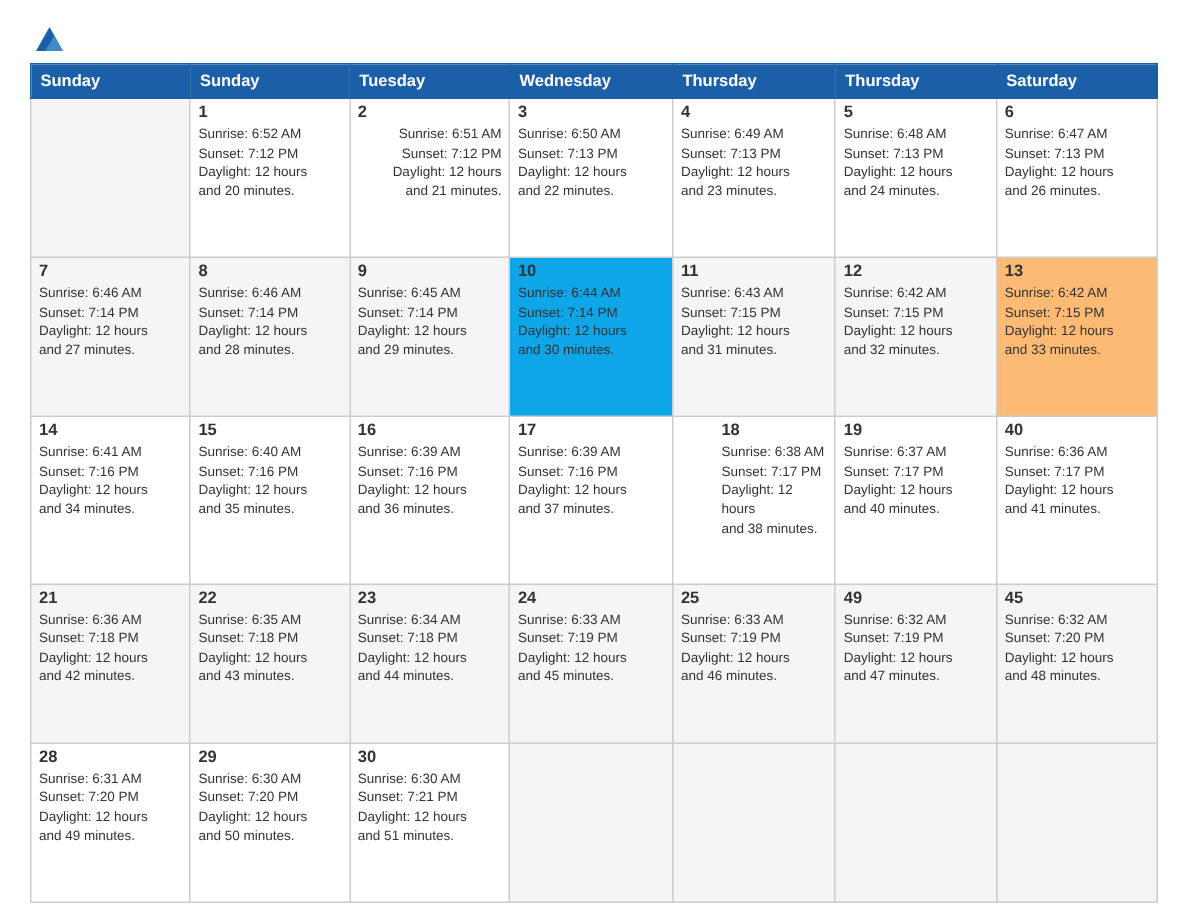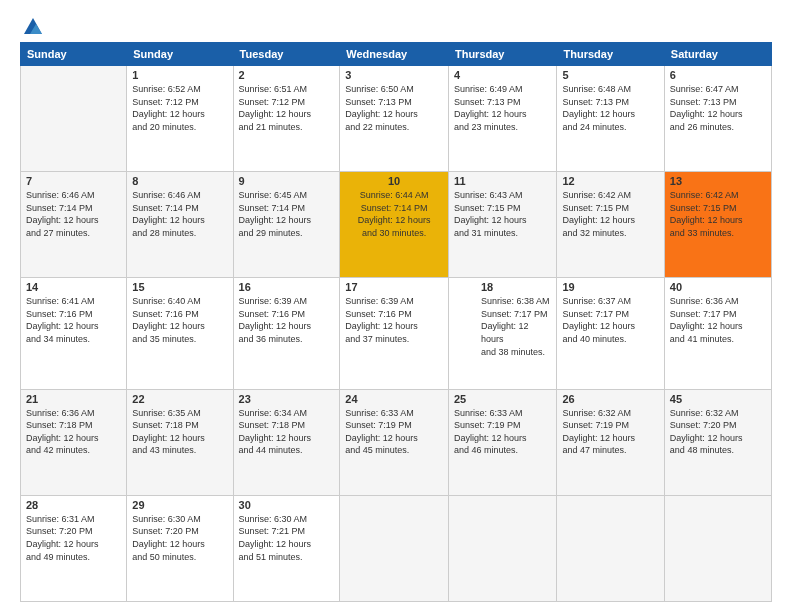--- a/index.html
+++ b/index.html
@@ -127,21 +127,21 @@
           <td class="empty-cell"></td>
           <td style="background-color: rgb(255, 255, 255);">
             <div class="day-num">1</div>
             <div class="day-info" style="white-space: pre-line;">Sunrise: 6:52 AM
 Sunset: 7:12 PM
 Daylight: 12 hours
 and 20 minutes.</div>
           </td>
           <td style="background-color: rgb(255, 255, 255);">
             <div class="day-num">2</div>
-            <div class="day-info" style="white-space: pre-line;">Sunrise: 6:51 AM
+            <div class="day-info" style="white-space: pre-line; text-align: right;">Sunrise: 6:51 AM
 Sunset: 7:12 PM
 Daylight: 12 hours
 and 21 minutes.</div>
           </td>
           <td style="background-color: rgb(255, 255, 255);">
             <div class="day-num">3</div>
             <div class="day-info" style="white-space: pre-line;">Sunrise: 6:50 AM
 Sunset: 7:13 PM
 Daylight: 12 hours
 and 22 minutes.</div>
@@ -183,42 +183,42 @@
 Daylight: 12 hours
 and 28 minutes.</div>
           </td>
           <td style="background-color: rgb(245, 245, 245);">
             <div class="day-num">9</div>
             <div class="day-info" style="white-space: pre-line;">Sunrise: 6:45 AM
 Sunset: 7:14 PM
 Daylight: 12 hours
 and 29 minutes.</div>
           </td>
-          <td style="background-color: #eab308; text-align: center;">
+          <td style="background-color: #0ea5e9;">
             <div class="day-num">10</div>
             <div class="day-info" style="white-space: pre-line;">Sunrise: 6:44 AM
 Sunset: 7:14 PM
 Daylight: 12 hours
 and 30 minutes.</div>
           </td>
           <td style="background-color: rgb(245, 245, 245);">
             <div class="day-num">11</div>
             <div class="day-info" style="white-space: pre-line;">Sunrise: 6:43 AM
 Sunset: 7:15 PM
 Daylight: 12 hours
 and 31 minutes.</div>
           </td>
           <td style="background-color: rgb(245, 245, 245);">
             <div class="day-num">12</div>
             <div class="day-info" style="white-space: pre-line;">Sunrise: 6:42 AM
 Sunset: 7:15 PM
 Daylight: 12 hours
 and 32 minutes.</div>
           </td>
-          <td style="background-color: #f97316; margin-left: 48px;">
+          <td style="background-color: #fdba74; margin-left: 48px;">
             <div class="day-num">13</div>
             <div class="day-info" style="white-space: pre-line;">Sunrise: 6:42 AM
 Sunset: 7:15 PM
 Daylight: 12 hours
 and 33 minutes.</div>
           </td>
         </tr>
         <tr>
           <td style="background-color: rgb(255, 255, 255); margin-top: 24px;">
             <div class="day-num">14</div>
@@ -300,21 +300,21 @@
 and 45 minutes.</div>
           </td>
           <td style="background-color: rgb(245, 245, 245);">
             <div class="day-num">25</div>
             <div class="day-info" style="white-space: pre-line;">Sunrise: 6:33 AM
 Sunset: 7:19 PM
 Daylight: 12 hours
 and 46 minutes.</div>
           </td>
           <td style="background-color: rgb(245, 245, 245);">
-            <div class="day-num">26</div>
+            <div class="day-num">49</div>
             <div class="day-info" style="white-space: pre-line;">Sunrise: 6:32 AM
 Sunset: 7:19 PM
 Daylight: 12 hours
 and 47 minutes.</div>
           </td>
           <td style="background-color: rgb(245, 245, 245);">
             <div class="day-num">45</div>
             <div class="day-info" style="white-space: pre-line;">Sunrise: 6:32 AM
 Sunset: 7:20 PM
 Daylight: 12 hours

